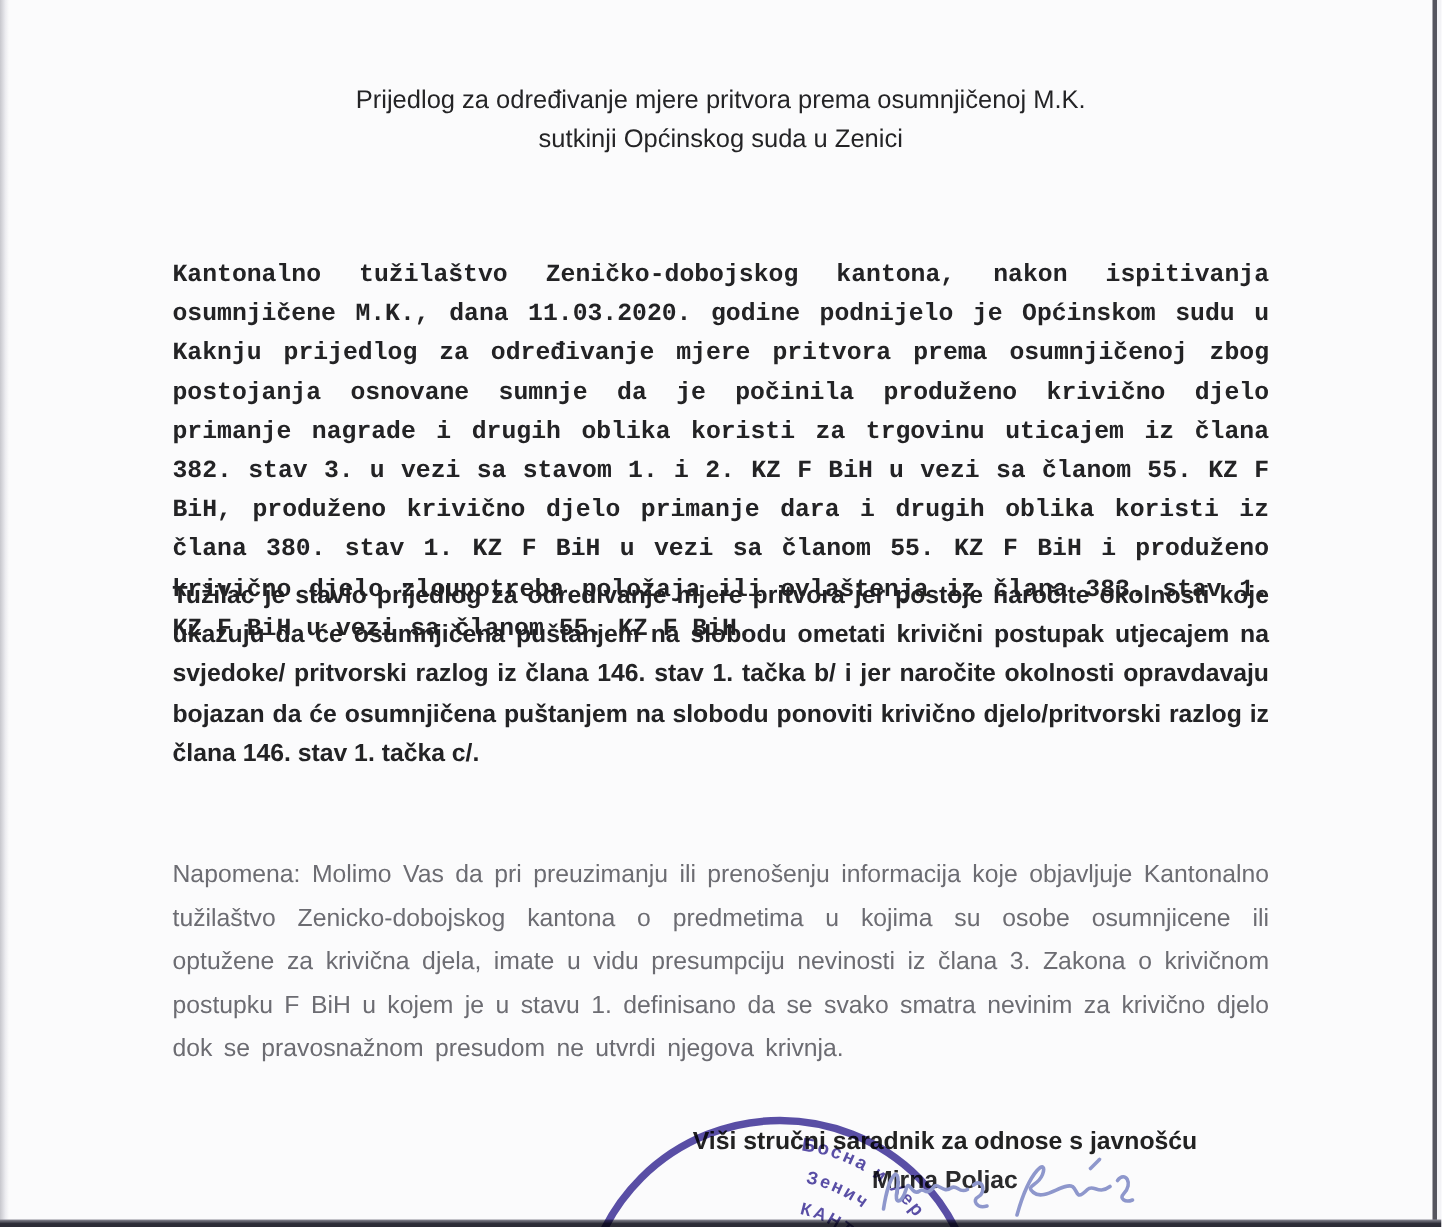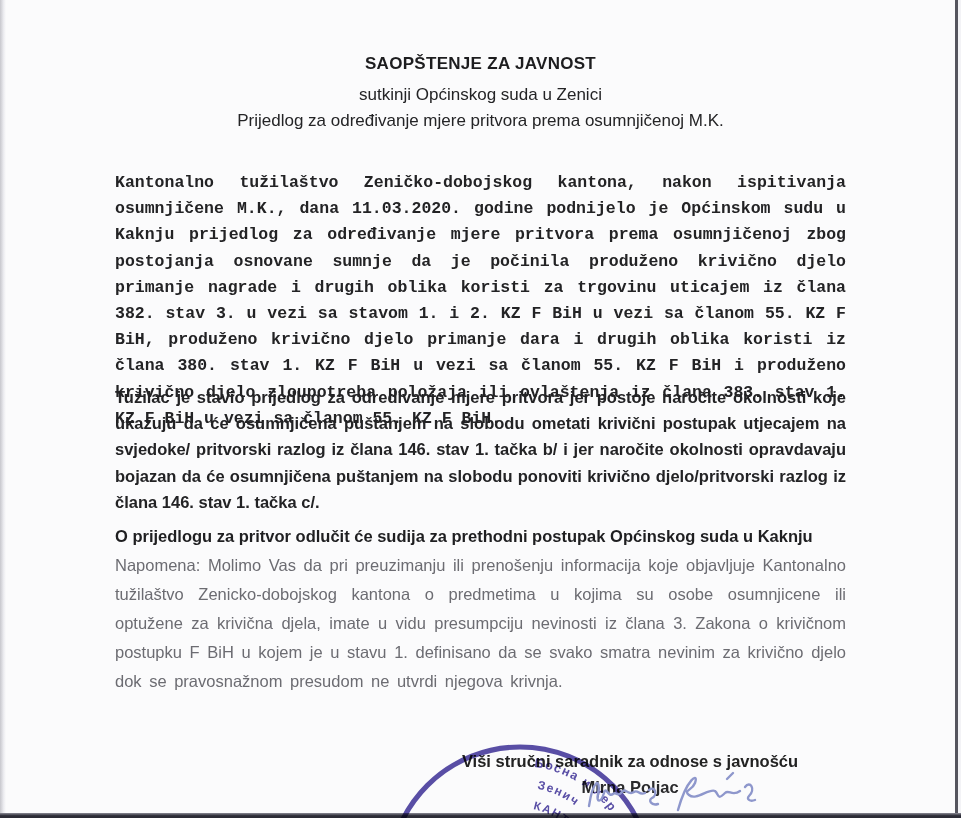--- a/index.html
+++ b/index.html
@@ -22,21 +22,21 @@
   .title{font-size:17px;font-weight:700;letter-spacing:.3px;color:#1d1d1f;margin-bottom:8px;}
   .subtitle{font-size:17px;line-height:26px;color:#242426;}
 
   .para{position:absolute;left:115px;width:731px;text-align:justify;
     font-size:16.5px;line-height:26.2px;font-weight:700;color:#232325;}
   .para1{top:170px;font-family:Liberation Mono, monospace;}
   .para2{top:384px;}
   .it{}
   .decision{position:absolute;top:527px;left:115px;width:780px;
     font-size:16.5px;font-weight:700;color:#1f1f21;}
-  .note{position:absolute;top:551px;left:115px;width:731px;text-align:justify;
+  .note{position:absolute;top:569px;left:115px;width:731px;text-align:justify;
     font-size:16.5px;line-height:29px;font-weight:400;color:#6c6c72;word-spacing:3px;}
 
   .sig-role{position:absolute;top:752px;left:420px;width:420px;text-align:center;
     font-size:16.5px;font-weight:700;color:#222;}
   .sig-name{position:absolute;top:778px;left:420px;width:420px;text-align:center;
     font-size:16.5px;font-weight:700;color:#2a2a2c;}
 
   .stamp{position:absolute;left:385px;top:738px;width:280px;height:80px;
     mix-blend-mode:multiply;opacity:.92;z-index:5;}
   .stamp .ring{fill:none;stroke:var(--stamp-ink,#4c40a0);}
@@ -50,30 +50,28 @@
 <body>
 
 <div class="page">
 
   <div class="edge-left"></div>
   <div class="edge-right-dark"></div>
   <div class="edge-right-light"></div>
   <div class="edge-bottom"></div>
 
   <header class="doc-header">
-    <div class="title">SAOPŠTENJE ZA JAVNOST</div>
+    <div class="subtitle">Prijedlog za određivanje mjere pritvora prema osumnjičenoj M.K.</div>
     <div class="subtitle">sutkinji Općinskog suda u Zenici</div>
-    <div class="subtitle">Prijedlog za određivanje mjere pritvora prema osumnjičenoj M.K.</div>
   </header>
 
   <div class="para para1">Kantonalno tužilaštvo Zeničko-dobojskog kantona, nakon ispitivanja osumnjičene M.K., dana 11.03.2020. godine podnijelo je Općinskom sudu u Kaknju prijedlog za određivanje mjere pritvora prema osumnjičenoj zbog postojanja osnovane sumnje da je počinila produženo krivično djelo primanje nagrade i drugih oblika koristi za trgovinu uticajem iz člana 382. stav 3. u vezi sa stavom 1. i 2. KZ F BiH u vezi sa članom 55. KZ F BiH, produženo krivično djelo primanje dara i drugih oblika koristi iz člana 380. stav 1. KZ F BiH u vezi sa članom 55. KZ F BiH i produženo krivično djelo zloupotreba položaja ili ovlaštenja iz člana 383. stav 1. KZ F BiH u vezi sa članom 55. KZ F BiH.</div>
 
   <div class="para para2"><span>Tužilac je stavio prijedlog za odredivanje mjere pritvora jer postoje naročite okolnosti koje ukazuju da će osumnjičena puštanjem na slobodu ometati krivični postupak utjecajem na svjedoke/ </span><span class="it">pritvorski razlog iz člana 146. stav 1. tačka b/</span><span> i jer naročite okolnosti opravdavaju bojazan da će osumnjičena puštanjem na slobodu ponoviti krivično djelo/</span><span class="it">pritvorski razlog iz člana 146. stav 1. tačka c/.</span></div>
 
-  <div class="decision">O prijedlogu za pritvor odlučit će sudija za prethodni postupak Općinskog suda u Kaknju</div>
 
   <div class="note">Napomena: Molimo Vas da pri preuzimanju ili prenošenju informacija koje objavljuje Kantonalno tužilaštvo Zenicko-dobojskog kantona o predmetima u kojima su osobe osumnjicene ili optužene za krivična djela, imate u vidu presumpciju nevinosti iz člana 3. Zakona o krivičnom postupku F BiH u kojem je u stavu 1. definisano da se svako smatra nevinim za krivično djelo dok se pravosnažnom presudom ne utvrdi njegova krivnja.</div>
 
   <div class="sig-role">Viši stručni saradnik za odnose s javnošću</div>
   <div class="sig-name">Mirna Poljac</div>
 
   <svg class="stamp" viewBox="0 0 280 80" aria-hidden="true">
     <defs>
       <path id="ring1" d="M 135 252 A 112 112 0 1 1 135 28 A 112 112 0 1 1 135 252"></path>
       <path id="ring2" d="M 135 231 A 91 91 0 1 1 135 49 A 91 91 0 1 1 135 231"></path>

